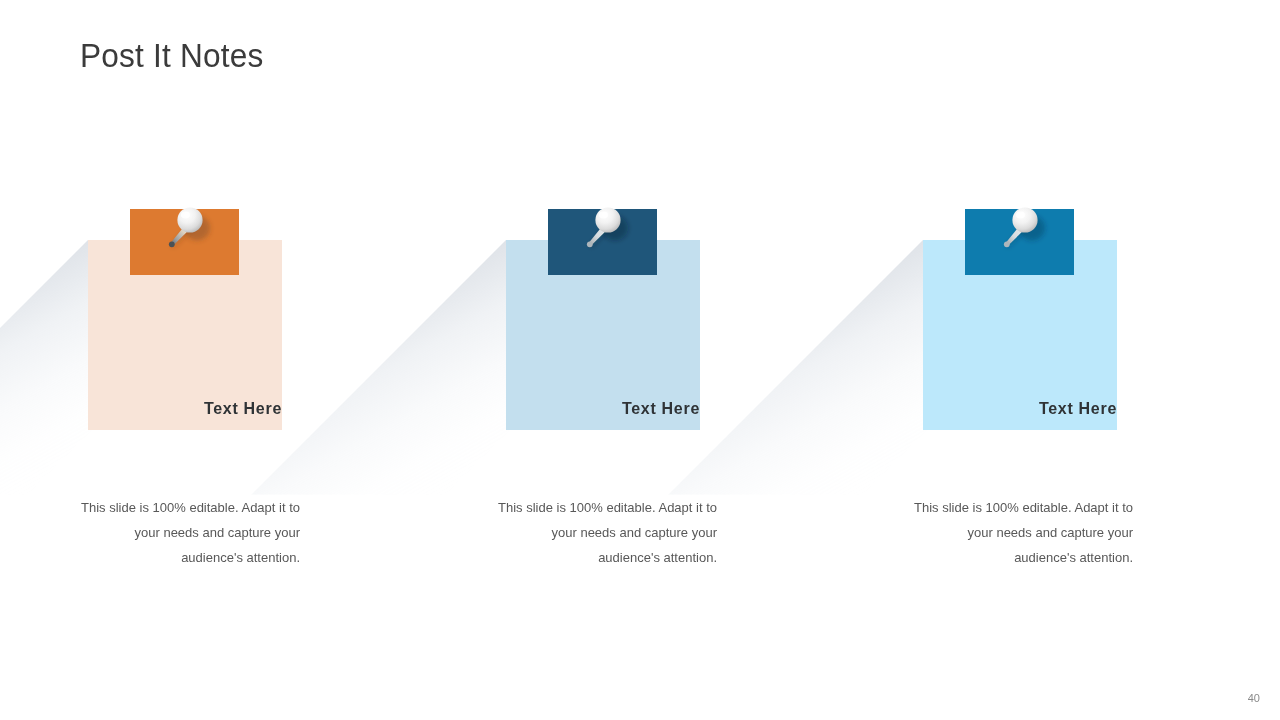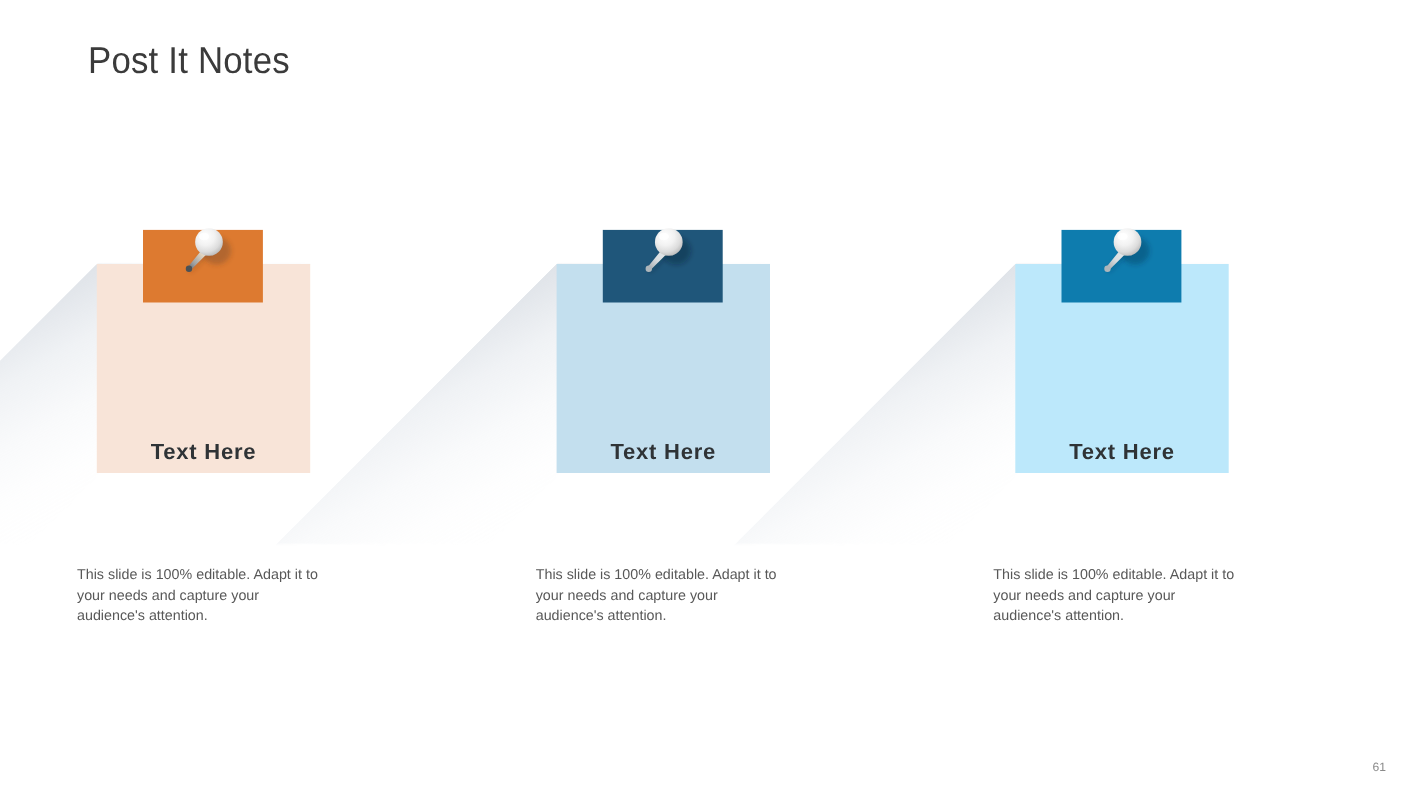--- a/index.html
+++ b/index.html
@@ -90,46 +90,46 @@
     top: 0px;
     width: 109px;
     height: 66px;
   }
 
   .note-label {
     position: absolute;
     left: 0;
     right: 0;
     top: 160px;
-    text-align: center;
-    font-size: 20px;
+    text-align: right;
+    font-size: 16px;
     font-weight: bold;
     color: #2f3336;
     letter-spacing: 0.7px;
   }
 
   
   .pin {
     position: absolute;
     left: 100px;
     top: -9px;
     width: 64px;
     height: 72px;
     pointer-events: none;
   }
   .pin svg { display: block; width: 64px; height: 72px; }
 
   
   .caption {
     position: absolute;
-    top: 512px;
+    top: 495px;
     width: 230px;
-    text-align: left;
+    text-align: right;
     font-size: 13px;
-    line-height: 19px;
+    line-height: 25px;
     color: #585858;
   }
   .caption-1 { left: 64px;  }
   .caption-2 { left: 481px; }
   .caption-3 { left: 897px; }
 
   
   #page-number {
     position: absolute;
     right: 26px;
@@ -249,15 +249,15 @@
         </svg>
       </div>
     </div>
 
   </div>
 
   <div class="caption caption-1">This slide is 100% editable. Adapt it to your needs and capture your audience's attention.</div>
   <div class="caption caption-2">This slide is 100% editable. Adapt it to your needs and capture your audience's attention.</div>
   <div class="caption caption-3">This slide is 100% editable. Adapt it to your needs and capture your audience's attention.</div>
 
-  <div id="page-number">61</div>
+  <div id="page-number">40</div>
 
 </div>
 
 </body></html>

